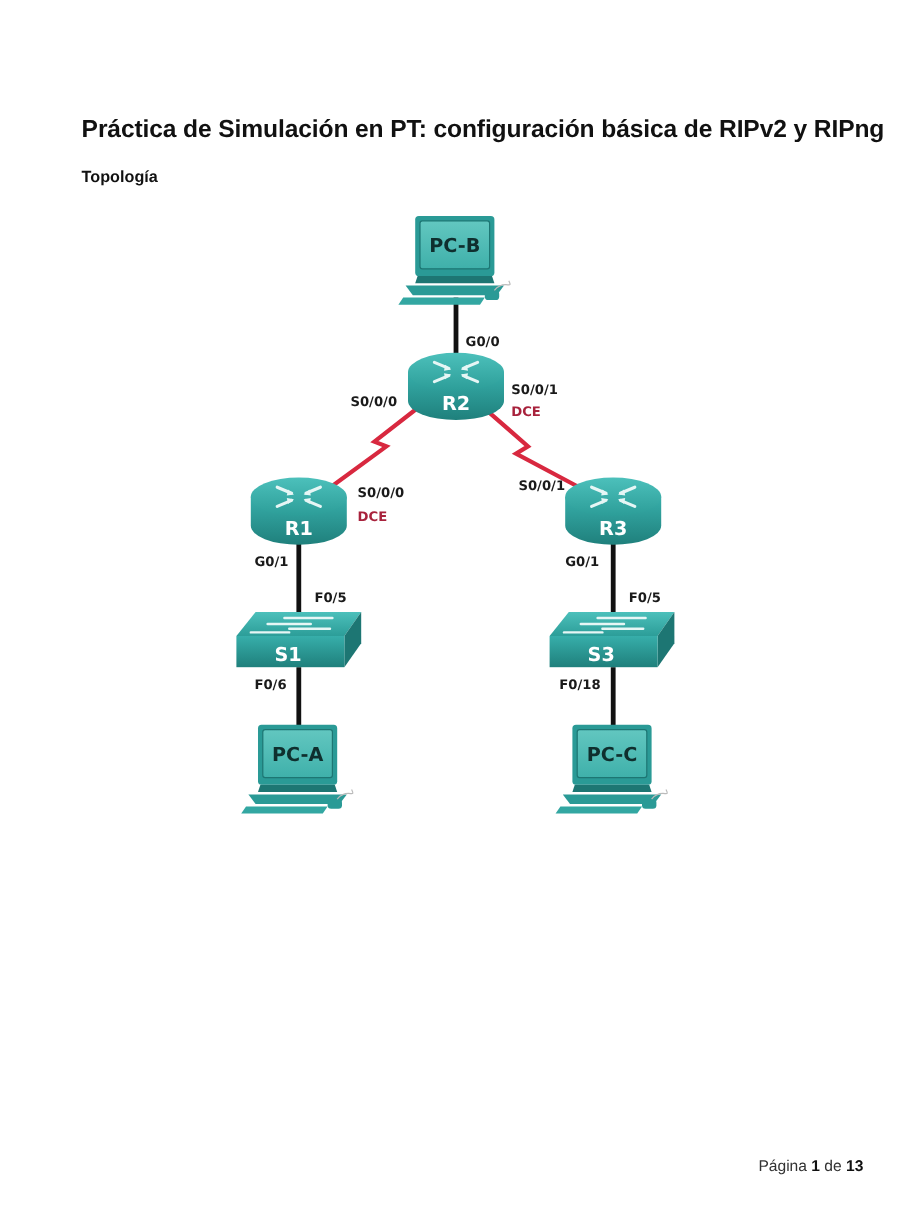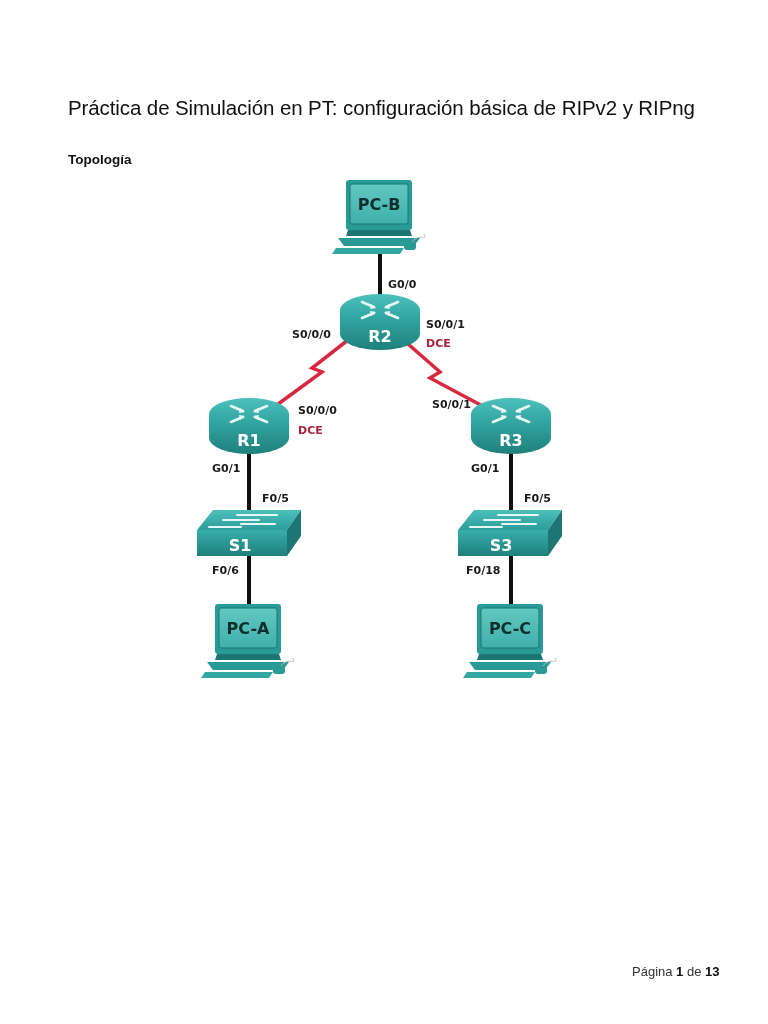--- a/index.html
+++ b/index.html
@@ -1,18 +1,18 @@
 <!DOCTYPE html>
 <html><head>
 <meta charset="utf-8">
 <style>
   html, body { margin:0; padding:0; background:#ffffff; }
   body { width:768px; height:1024px; position:relative; overflow:hidden; font-family:"Liberation Sans", sans-serif; color:#111; }
-  .title { position:absolute; left:68px; top:96px; font-size:20.5px; font-weight:normal; letter-spacing:-0.1px; white-space:nowrap; }
-  .subtitle { position:absolute; left:68px; top:152px; font-size:13.5px; font-weight:bold; }
+  .title { position:absolute; left:68px; top:96px; font-size:20.5px; font-weight:bold; letter-spacing:-0.1px; white-space:nowrap; }
+  .subtitle { position:absolute; left:68px; top:140px; font-size:13.5px; font-weight:bold; }
   .footer { position:absolute; left:632px; top:964px; font-size:13px; color:#333; white-space:nowrap; }
   .footer b { font-weight:bold; color:#111; }
   svg.topo { position:absolute; left:0; top:0; }
   .lbl { font-family:"DejaVu Sans", sans-serif; font-size:11px; font-weight:bold; fill:#1a1a1a; }
   .dce { font-family:"DejaVu Sans", sans-serif; font-size:11px; font-weight:bold; fill:#a8223c; }
   .devlbl { font-family:"DejaVu Sans", sans-serif; font-weight:bold; fill:#ffffff; }
   .pclbl { font-family:"DejaVu Sans", sans-serif; font-size:16px; font-weight:bold; fill:#0f2f2e; }
 </style>
 </head>
 <body>

